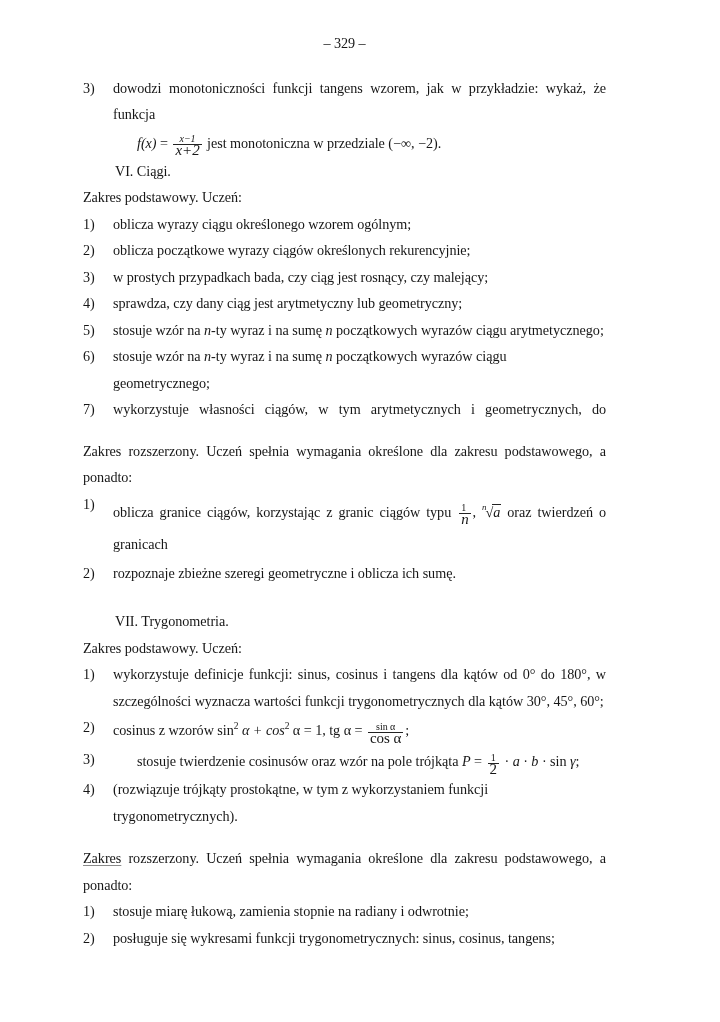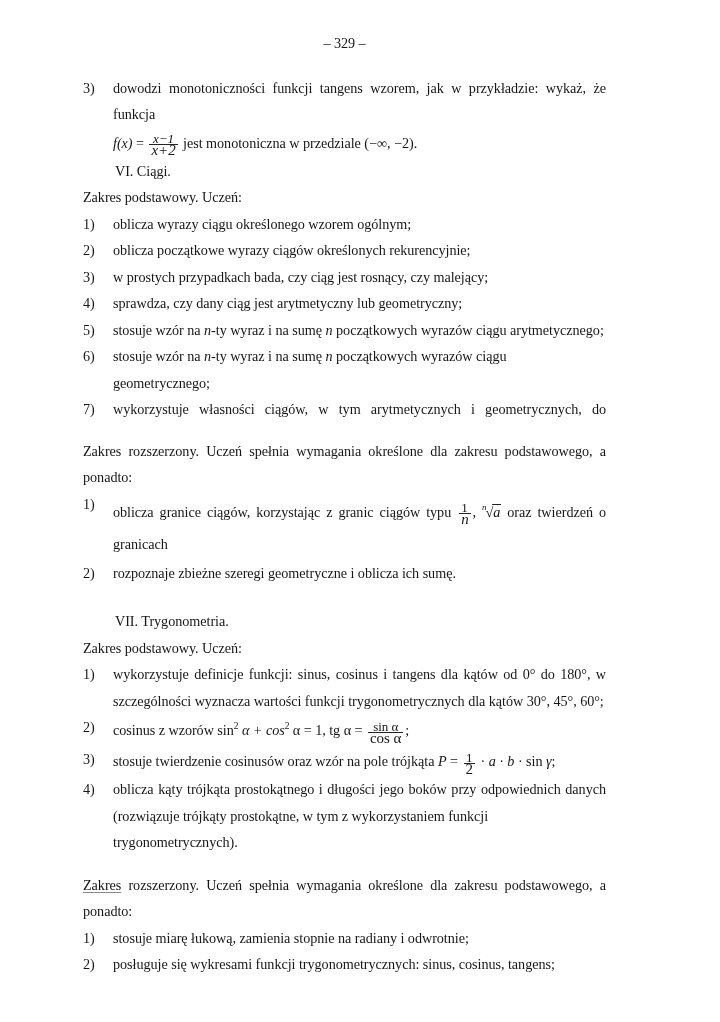--- a/index.html
+++ b/index.html
@@ -14,25 +14,25 @@
   .heading{padding-left:32px;}
   .h-vi{}
   .h-vii{margin-top:22px;}
   .intro{margin-top:15px;}
   .intro2{margin-top:16px;}
   .li{display:flex;}
   .num{width:30px;flex:none;}
   .body{flex:1;min-width:0;}
   .jline{text-align:justify;text-align-last:justify;}
   .i{font-style:italic;}
-  .fline{line-height:30px;}
+  .fline{line-height:30px;margin-left:24px;}
   .mline{line-height:32px;}
   .sup{font-size:9.5px;vertical-align:super;line-height:0;}
   .frac{display:inline-block;vertical-align:-0.55em;text-align:center;line-height:1;margin:0 2px;}
-  .frac .fn{display:block;font-size:13px;line-height:11px;padding:0 2px;}
+  .frac .fn{display:block;font-size:10px;line-height:11px;padding:0 2px;}
   .frac .fd{display:block;font-size:15px;line-height:11px;border-top:1px solid #222;padding:0 2px;}
   .ridx{font-size:9px;vertical-align:7px;margin-right:-1px;}
   .radicand{display:inline-block;border-top:1px solid #222;line-height:1.1;padding:0 1px;margin-left:-1px;}
   .u-faint{text-decoration:underline;text-decoration-color:#8a8a8a;text-underline-offset:2px;}
 </style>
 </head>
 <body>
 
 <div class="page">
 
@@ -112,21 +112,20 @@
     <span class="num">2)</span>
     <div class="body mline"><span>cosinus z wzorów sin</span><sup class="sup">2</sup><span class="i"> α + cos</span><sup class="sup">2</sup><span> α = 1, tg α = </span><span class="frac"><span class="fn">sin α</span><span class="fd">cos α</span></span><span>;</span></div>
   </div>
   <div class="li">
     <span class="num">3)</span>
     <div class="body fline"><span>stosuje twierdzenie cosinusów oraz wzór na pole trójkąta </span><span class="i">P</span><span> = </span><span class="frac"><span class="fn">1</span><span class="fd">2</span></span><span> · </span><span class="i">a</span><span> · </span><span class="i">b</span><span> · sin </span><span class="i">γ</span><span>;</span></div>
   </div>
   <div class="li">
     <span class="num">4)</span>
     <div class="body">
-      <div class="jline">oblicza kąty trójkąta prostokątnego i długości jego boków przy odpowiednich danych</div>
       <div>(rozwiązuje trójkąty prostokątne, w tym z wykorzystaniem funkcji trygonometrycznych).</div>
     </div>
   </div>
 
   <div class="intro2">
     <div class="jline"><span class="u-faint">Zakres</span><span> rozszerzony. Uczeń spełnia wymagania określone dla zakresu podstawowego, a</span></div>
     <div>ponadto:</div>
   </div>
 
   <div class="li">

